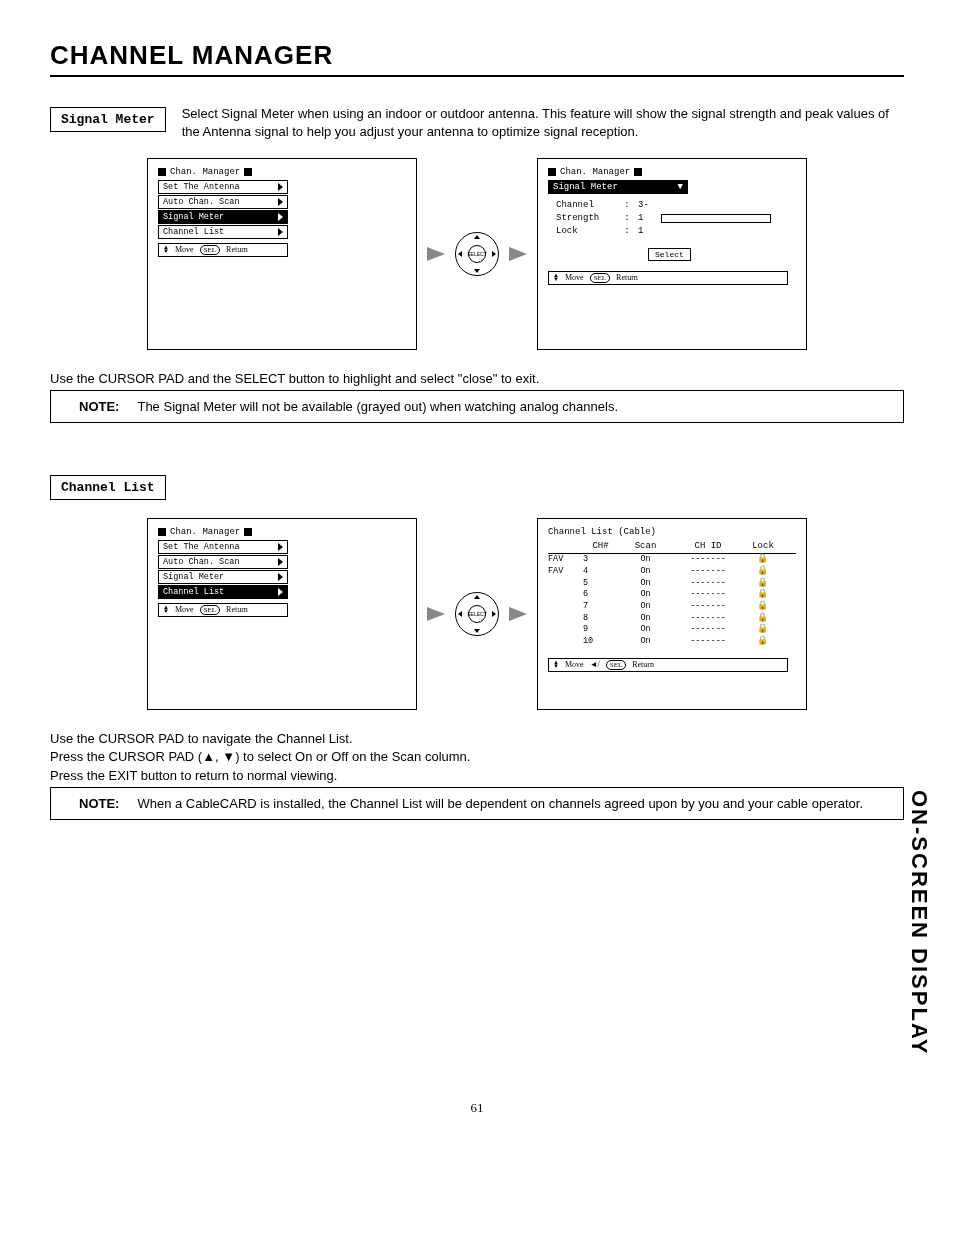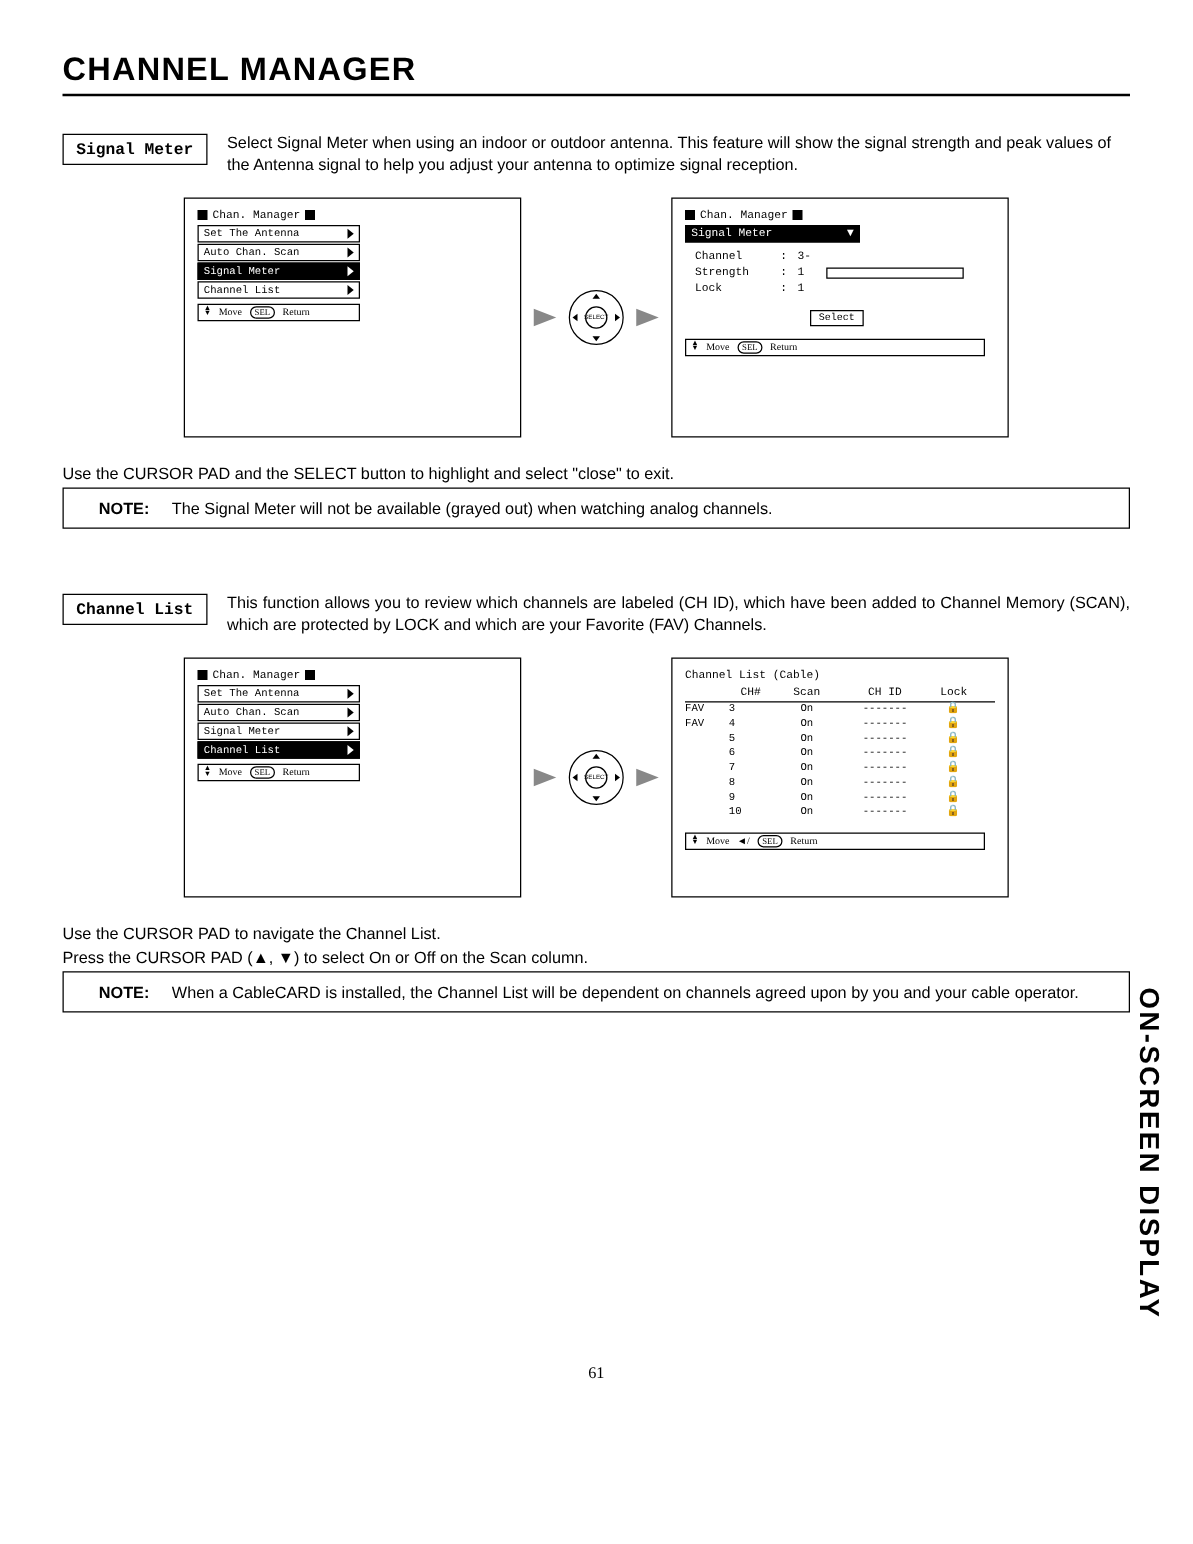--- a/index.html
+++ b/index.html
@@ -280,21 +280,20 @@
 
 <div class="instruction">Use the CURSOR PAD and the SELECT button to highlight and select "close" to exit.</div>
 
 <div class="note-box">
   <span class="nlabel">NOTE:</span>
   <span class="ntext">The Signal Meter will not be available (grayed out) when watching analog channels.</span>
 </div>
 
 <div class="section-header-row section2">
   <div class="boxed-label">Channel List</div>
-  <div class="section-desc justify">This function allows you to review which channels are labeled (CH ID), which have been added to Channel Memory (SCAN), which are protected by LOCK and which are your Favorite (FAV) Channels.</div>
 </div>
 
 <div class="flow-row">
   <div class="screen-box">
     <div class="screen-title">
         <span class="sq"></span>
         <span>Chan. Manager</span>
         <span class="sq"></span>
       </div>
     <div id="menu2">
@@ -406,20 +405,21 @@
       <span>◄/</span>
         <span class="pill">SEL</span>
         <span>Return</span>
     </div>
   </div>
 </div>
 
 <div class="instruction">
   <div>Use the CURSOR PAD to navigate the Channel List.</div>
   <div>Press the CURSOR PAD (▲, ▼) to select On or Off on the Scan column.</div>
+  <div>Press the EXIT button to return to normal viewing.</div>
 </div>
 
 <div class="note-box">
   <span class="nlabel">NOTE:</span>
   <span class="ntext">When a CableCARD is installed, the Channel List will be dependent on channels agreed upon by you and your cable operator.</span>
 </div>
 
 <div class="side-text">ON-SCREEN DISPLAY</div>
 <div class="page-num">61</div>
 

